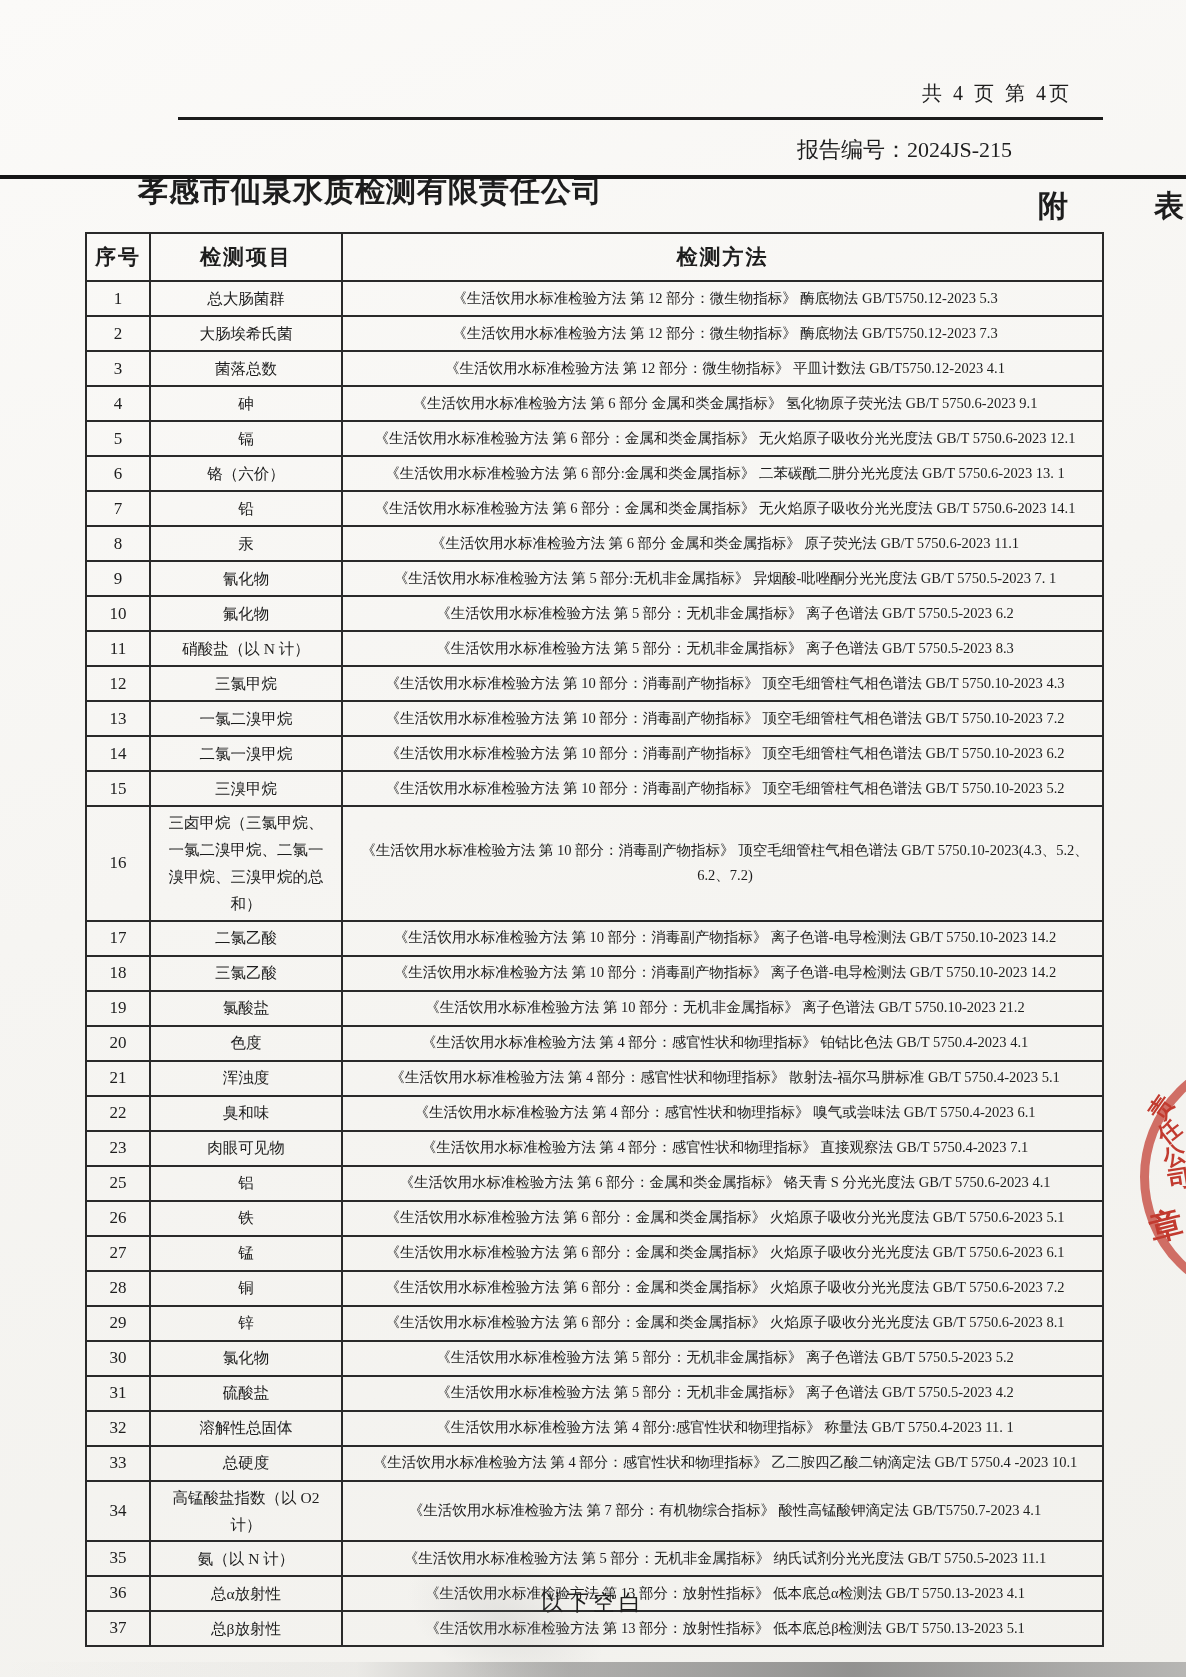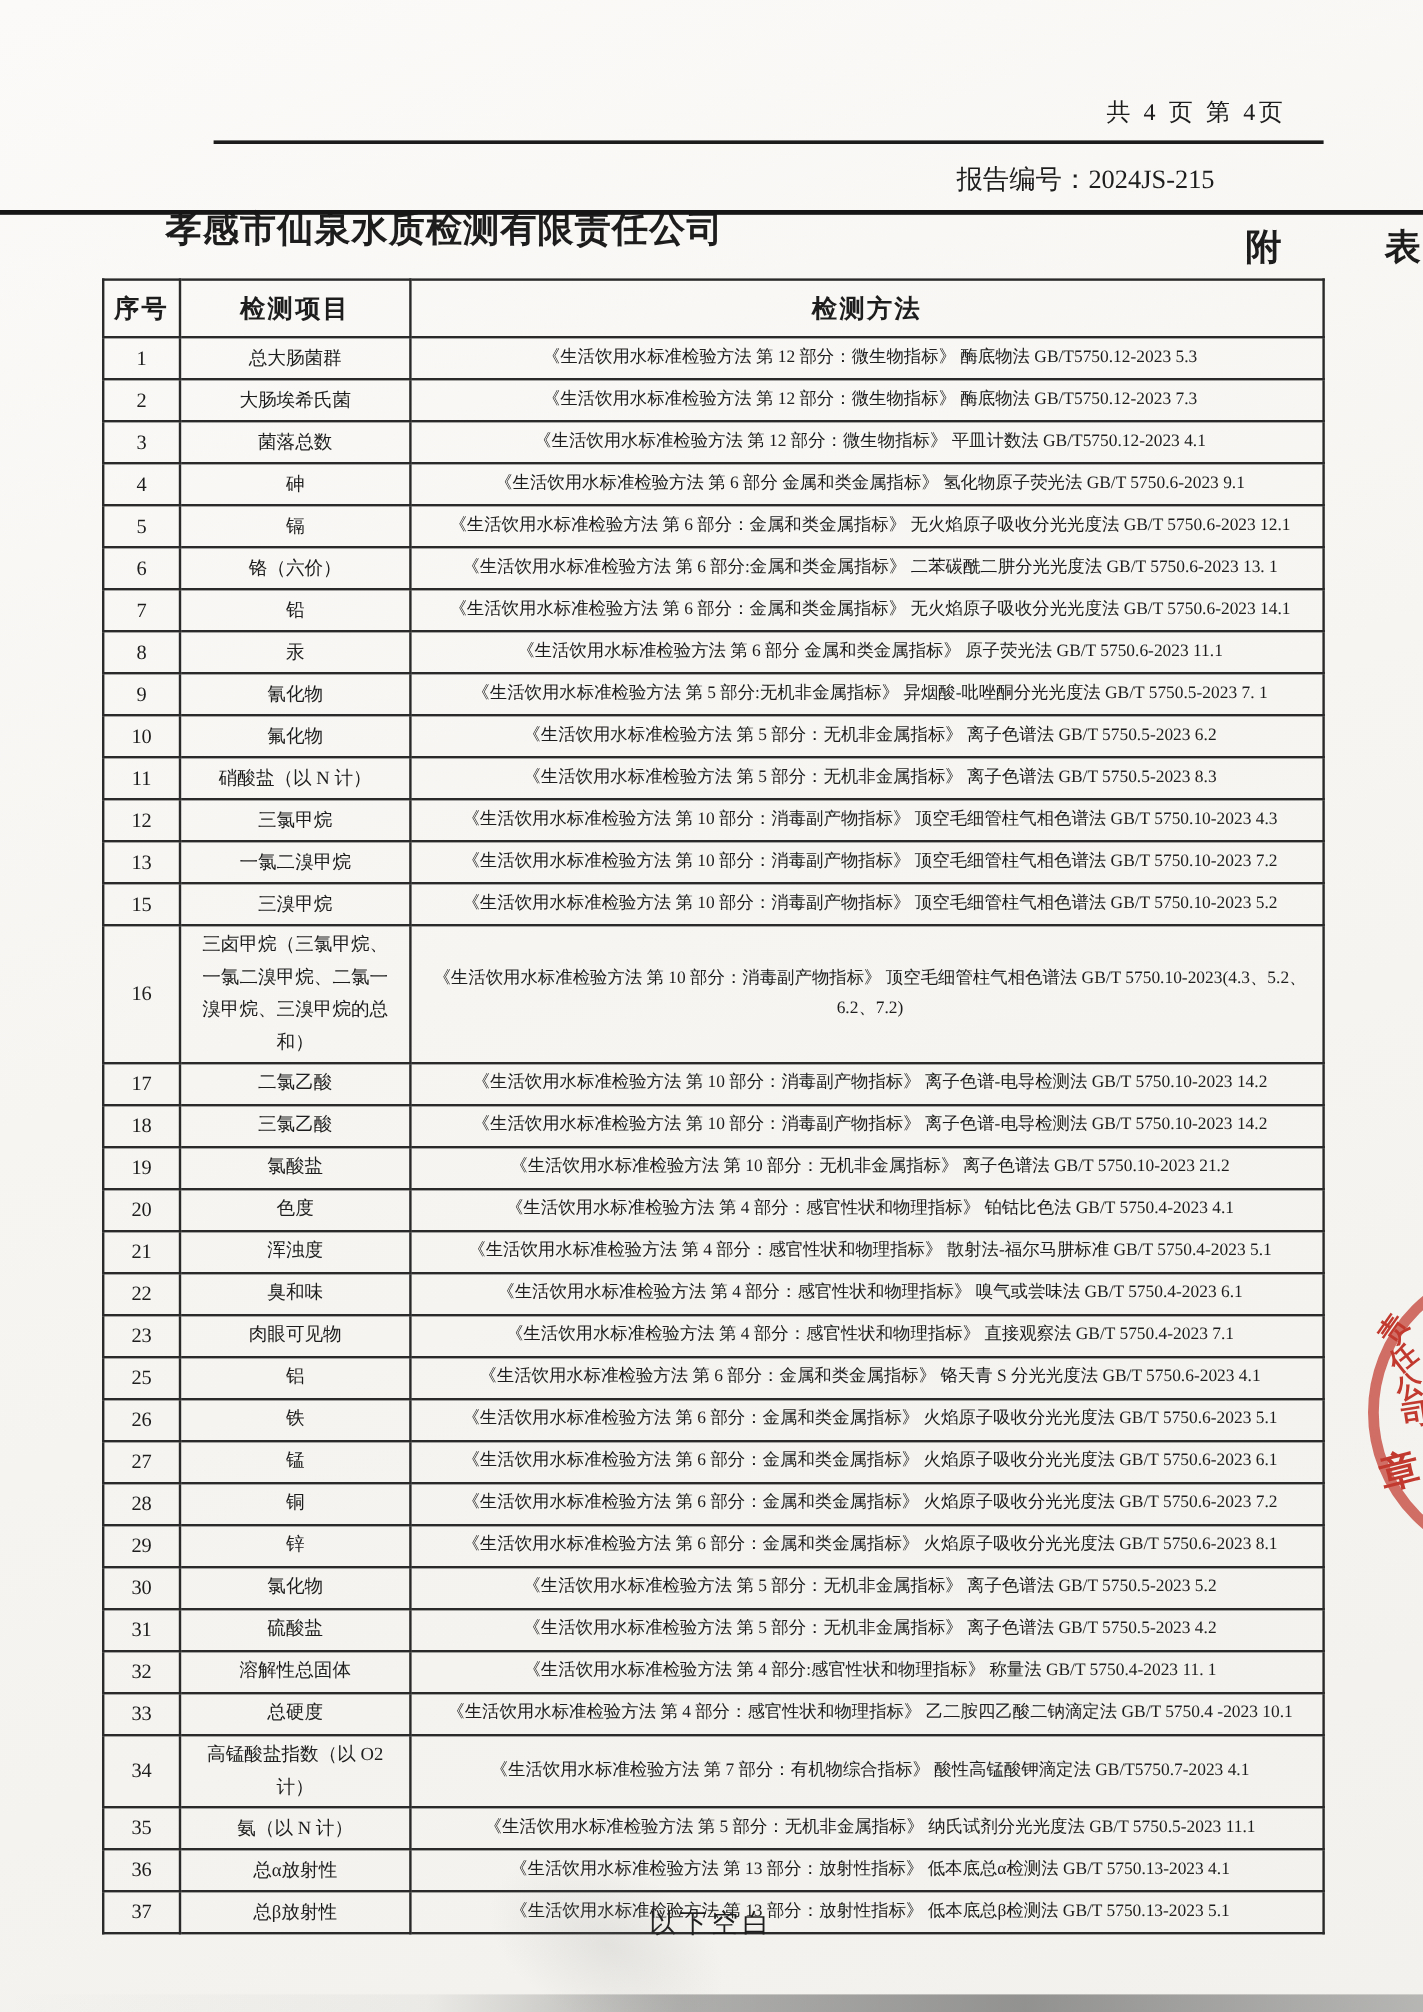--- a/index.html
+++ b/index.html
@@ -232,20 +232,25 @@
           <td class="cell-no">12</td>
           <td class="cell-item">三氯甲烷</td>
           <td class="cell-method">《生活饮用水标准检验方法 第 10 部分：消毒副产物指标》 顶空毛细管柱气相色谱法 GB/T 5750.10-2023 4.3</td>
         </tr>
         <tr>
           <td class="cell-no">13</td>
           <td class="cell-item">一氯二溴甲烷</td>
           <td class="cell-method">《生活饮用水标准检验方法 第 10 部分：消毒副产物指标》 顶空毛细管柱气相色谱法 GB/T 5750.10-2023 7.2</td>
         </tr>
         <tr>
+          <td class="cell-no">14</td>
+          <td class="cell-item">二氯一溴甲烷</td>
+          <td class="cell-method">《生活饮用水标准检验方法 第 10 部分：消毒副产物指标》 顶空毛细管柱气相色谱法 GB/T 5750.10-2023 6.2</td>
+        </tr>
+        <tr>
           <td class="cell-no">15</td>
           <td class="cell-item">三溴甲烷</td>
           <td class="cell-method">《生活饮用水标准检验方法 第 10 部分：消毒副产物指标》 顶空毛细管柱气相色谱法 GB/T 5750.10-2023 5.2</td>
         </tr>
         <tr>
           <td class="cell-no">16</td>
           <td class="cell-item">三卤甲烷（三氯甲烷、一氯二溴甲烷、二氯一溴甲烷、三溴甲烷的总和）</td>
           <td class="cell-method">《生活饮用水标准检验方法 第 10 部分：消毒副产物指标》 顶空毛细管柱气相色谱法 GB/T 5750.10-2023(4.3、5.2、6.2、7.2)</td>
         </tr>
         <tr>

